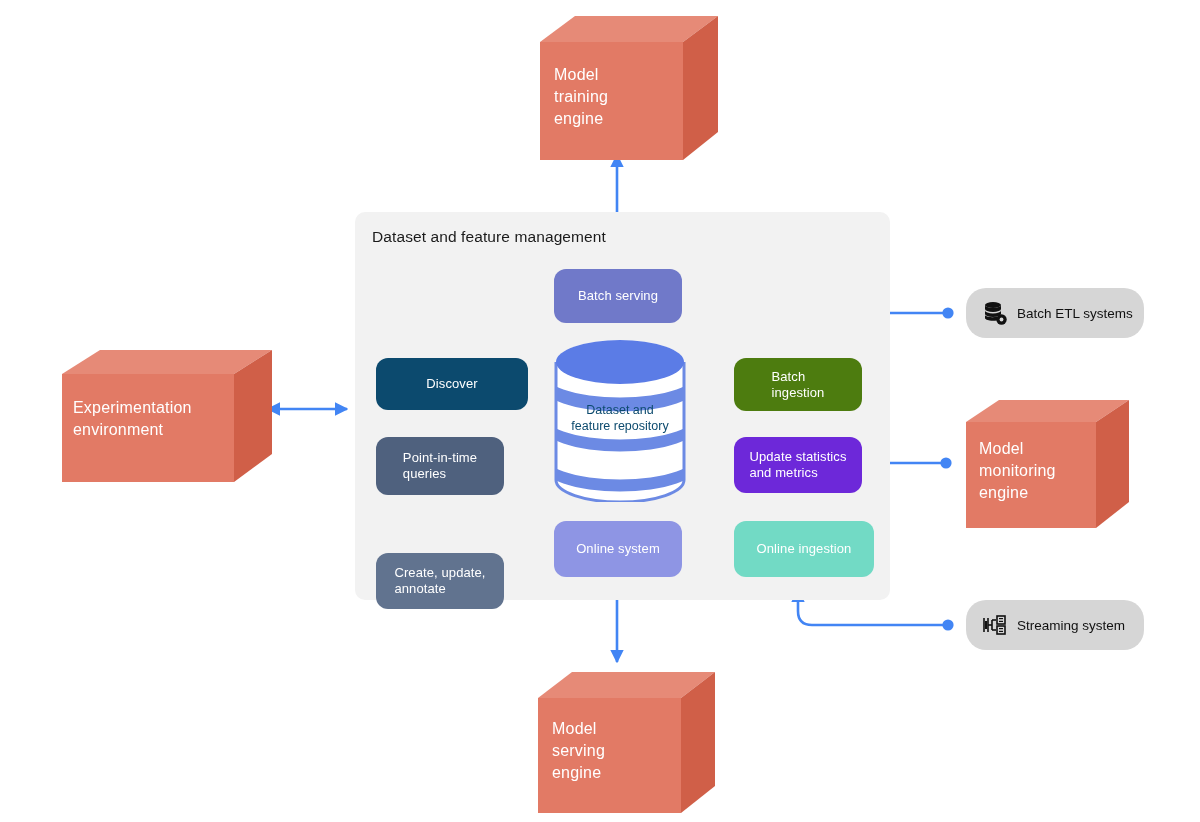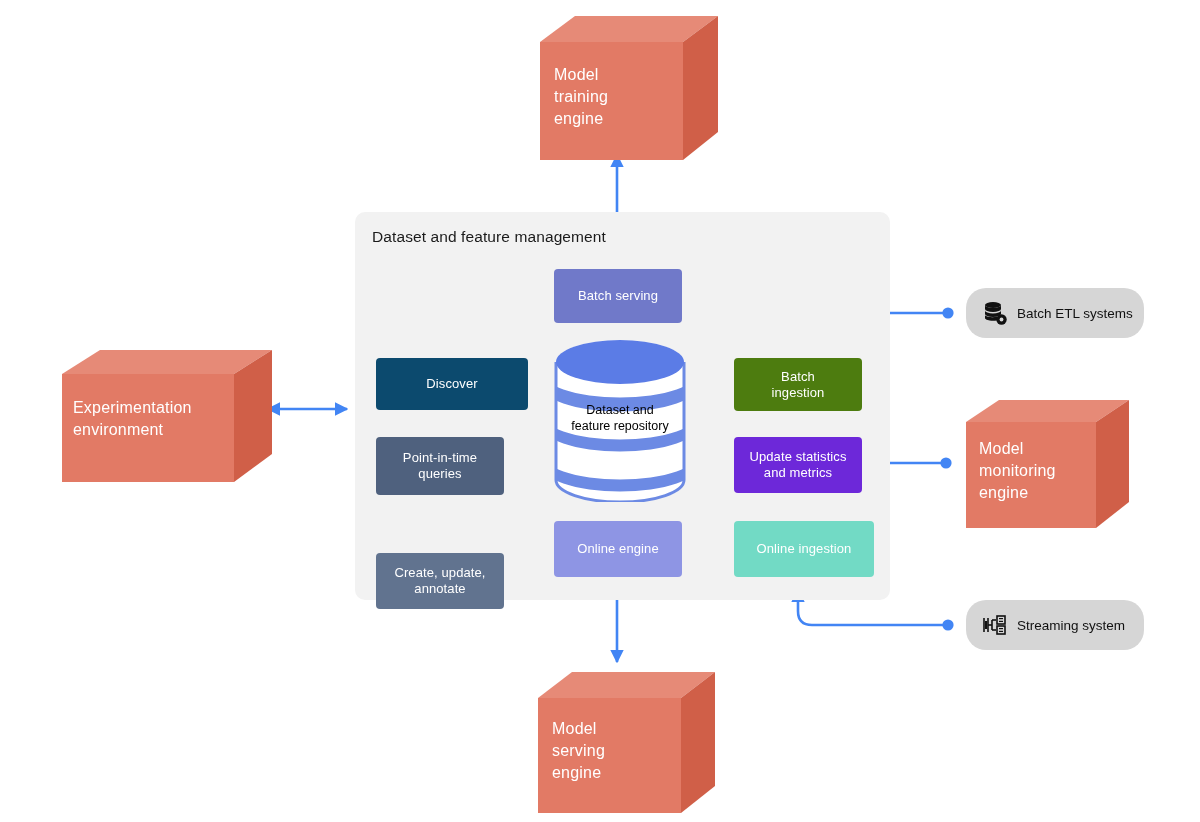--- a/index.html
+++ b/index.html
@@ -9,30 +9,30 @@
 
   #stage{position:absolute;inset:0;width:1200px;height:822px;}
 
   
   .panel{position:absolute;left:355px;top:212px;width:535px;height:388px;
          background:#f2f2f2;border-radius:10px;}
   .panel-title{position:absolute;left:372px;top:228px;font-size:15.5px;
                color:#1b1b1b;font-weight:500;letter-spacing:.1px;}
 
   
-  .pill{position:absolute;border-radius:4px;display:flex;align-items:center;
-        justify-content:center;text-align:center;color:#ffffff;font-size:13px;
+  .pill{position:absolute;border-radius:12px;display:flex;align-items:center;
+        justify-content:center;color:#ffffff;font-size:13px;
         line-height:16px;font-weight:400;letter-spacing:.1px;padding:0 6px;
         box-sizing:border-box;}
 
   
   .cyl{position:absolute;left:550px;top:340px;width:140px;height:162px;}
   .cyl svg{display:block;}
   .cyl-label{position:absolute;left:0;top:62px;width:140px;text-align:center;
-             font-size:12.5px;line-height:16px;color:#000000;}
+             font-size:12.5px;line-height:16px;color:#0c4a6e;}
 
   
   .box3d{position:absolute;}
   .box3d svg{position:absolute;left:0;top:0;}
   .box3d .lbl{position:absolute;color:#ffffff;font-size:16px;line-height:22px;
               font-weight:400;letter-spacing:.2px;}
 
   
   .badge{position:absolute;background:#d6d6d6;border-radius:20px;
          display:flex;align-items:center;gap:9px;padding:0 16px;
@@ -98,21 +98,21 @@
   </div>
   <div class="pill" style="left:376px;top:521px;width:128px;height:56px;background:#61738f;white-space:pre-line;margin-top:32px;">
     <span>Create, update,
 annotate</span>
   </div>
 
   <div class="pill" style="left:554px;top:269px;width:128px;height:54px;background:#7079c9;">
     <span>Batch serving</span>
   </div>
   <div class="pill" style="left:554px;top:521px;width:128px;height:56px;background:#8e95e4;">
-    <span>Online engine</span>
+    <span>Online system</span>
   </div>
 
   <div class="pill" style="left:734px;top:358px;width:128px;height:53px;background:#4d7c0f;white-space:pre-line;">
     <span>Batch
 ingestion</span>
   </div>
   <div class="pill" style="left:734px;top:437px;width:128px;height:56px;background:#6d28d9;white-space:pre-line;">
     <span>Update statistics
 and metrics</span>
   </div>

